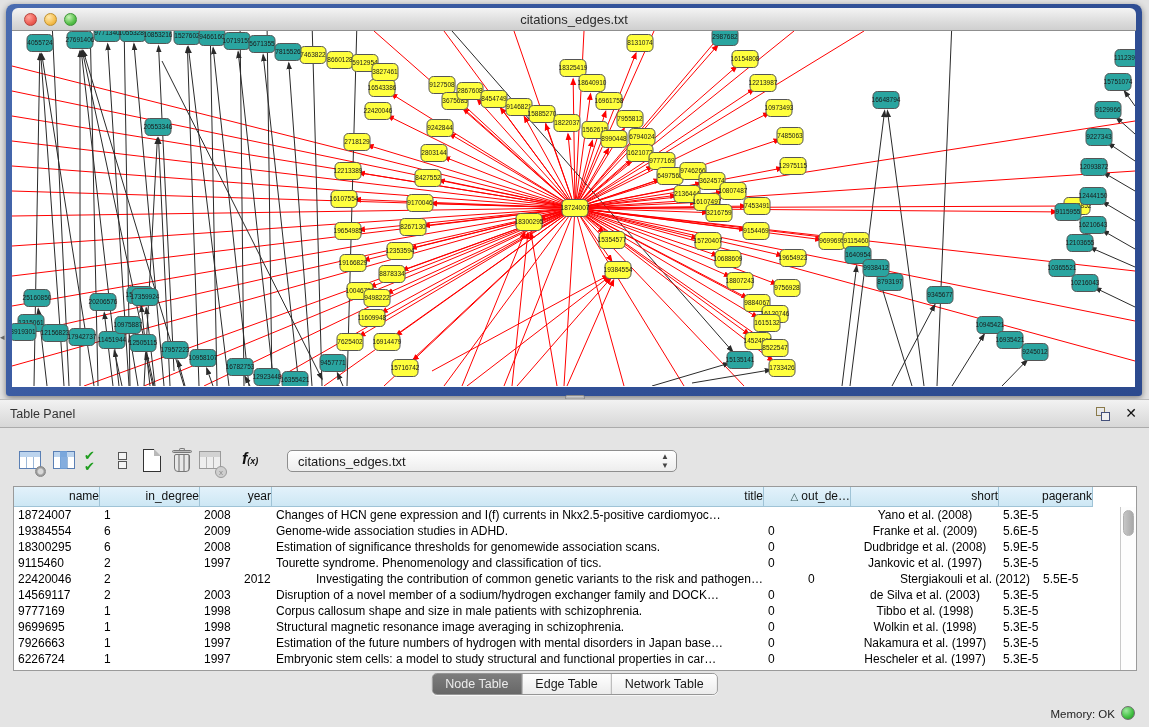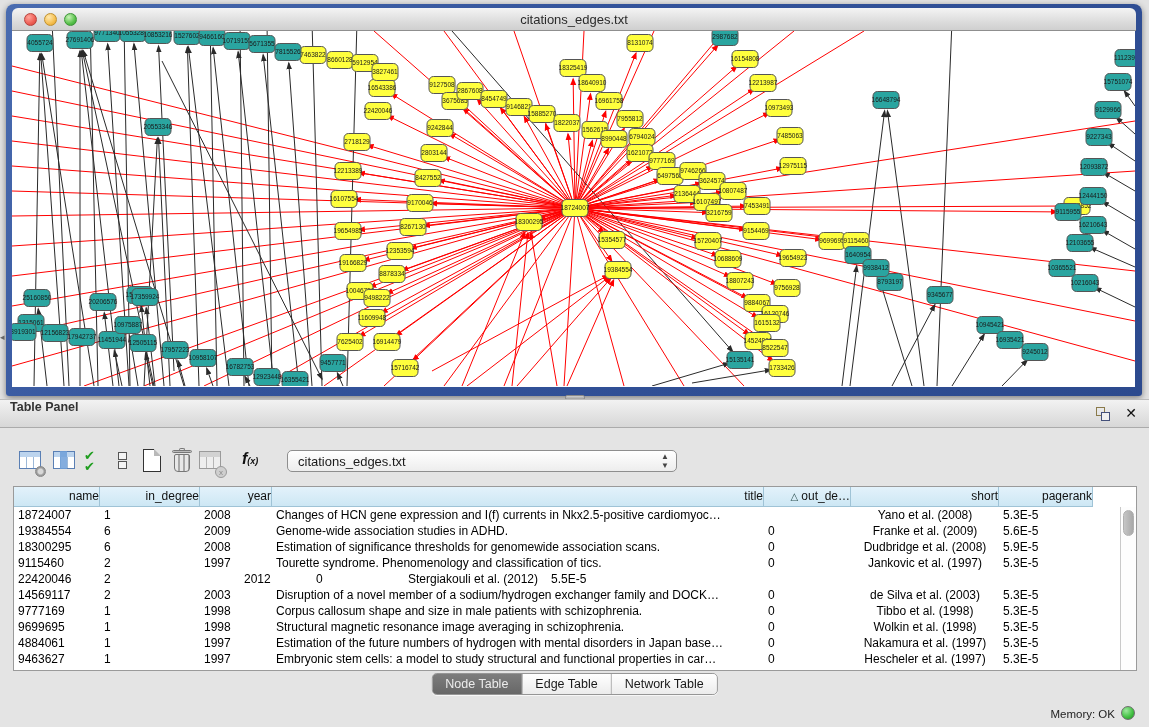--- a/index.html
+++ b/index.html
@@ -23,21 +23,21 @@
   .collapse-arrow{position:absolute;left:0px;top:333px;font-size:9px;color:#666;line-height:9px;}
 
   
   .splitter-grip{position:absolute;left:565px;top:395px;width:20px;height:5px;border-radius:2px;
     background:linear-gradient(#cfcfcf,#9f9f9f);border:1px solid #8a8a8a;}
 
   
   .table-panel{position:absolute;left:0;top:399px;width:1149px;height:328px;background:#e4e4e4;}
   .tp-header{position:absolute;left:0;right:0;top:0;height:29px;
     background:linear-gradient(#f2f2f2,#d7d7d7);border-top:1px solid #bcbcbc;border-bottom:1px solid #ababab;}
-  .tp-title{position:absolute;left:10px;top:0;font-size:12.5px;color:#333;font-weight:bold;}
+  .tp-title{position:absolute;left:10px;top:7px;font-size:12.5px;color:#333;}
   .float-icon{position:absolute;right:38px;top:7px;width:15px;height:15px;}
   .float-icon .sq1{position:absolute;left:0;top:0;width:9px;height:9px;border:1px solid #8a7a4a;background:transparent;}
   .float-icon .sq2{position:absolute;left:5px;top:5px;width:9px;height:9px;border:1px solid #44507a;background:#efefef;}
   .tp-close{position:absolute;right:12px;top:5px;font-size:14px;font-weight:bold;color:#111;line-height:16px;}
 
   
   .tb-icon{position:absolute;top:49px;width:26px;height:26px;}
   .mini-table{position:absolute;left:1px;top:3px;width:22px;height:18px;border:1px solid #5a7fb4;background:
      linear-gradient(#bcd4ee,#bcd4ee) 0 0/22px 5px no-repeat,
      repeating-linear-gradient(90deg,#fff 0 6px,#9db9d8 6px 7px),
@@ -874,20 +874,21 @@
             <div class="td" style="width: 72px;">1997</div>
             <div class="td" style="width: 492px;">Tourette syndrome. Phenomenology and classification of tics.</div>
             <div class="td" style="width: 87px;">0</div>
             <div class="td center" style="width: 148px;">Jankovic et al. (1997)</div>
             <div class="td" style="width: 94px;">5.3E-5</div>
           </div>
           <div class="tr">
             <div class="td" style="width: 86px;">22420046</div>
             <div class="td" style="width: 100px;">2</div>
             <div class="td" style="width: 72px; margin-left: 40px;">2012</div>
+            <div class="td" style="width: 492px;">Investigating the contribution of common genetic variants to the risk and pathogen…</div>
             <div class="td" style="width: 87px;">0</div>
             <div class="td center" style="width: 148px;">Stergiakouli et al. (2012)</div>
             <div class="td" style="width: 94px;">5.5E-5</div>
           </div>
           <div class="tr">
             <div class="td" style="width: 86px;">14569117</div>
             <div class="td" style="width: 100px;">2</div>
             <div class="td" style="width: 72px;">2003</div>
             <div class="td" style="width: 492px;">Disruption of a novel member of a sodium/hydrogen exchanger family and DOCK…</div>
             <div class="td" style="width: 87px;">0</div>
@@ -906,30 +907,30 @@
           <div class="tr">
             <div class="td" style="width: 86px;">9699695</div>
             <div class="td" style="width: 100px;">1</div>
             <div class="td" style="width: 72px;">1998</div>
             <div class="td" style="width: 492px;">Structural magnetic resonance image averaging in schizophrenia.</div>
             <div class="td" style="width: 87px;">0</div>
             <div class="td center" style="width: 148px;">Wolkin et al. (1998)</div>
             <div class="td" style="width: 94px;">5.3E-5</div>
           </div>
           <div class="tr">
-            <div class="td" style="width: 86px;">4884061</div>
+            <div class="td" style="width: 86px;">7926663</div>
             <div class="td" style="width: 100px;">1</div>
             <div class="td" style="width: 72px;">1997</div>
             <div class="td" style="width: 492px;">Estimation of the future numbers of hydrogen with mental disorders in Japan base…</div>
             <div class="td" style="width: 87px;">0</div>
             <div class="td center" style="width: 148px;">Nakamura et al. (1997)</div>
             <div class="td" style="width: 94px;">5.3E-5</div>
           </div>
           <div class="tr">
-            <div class="td" style="width: 86px;">9463627</div>
+            <div class="td" style="width: 86px;">6226724</div>
             <div class="td" style="width: 100px;">1</div>
             <div class="td" style="width: 72px;">1997</div>
             <div class="td" style="width: 492px;">Embryonic stem cells: a model to study structural and functional properties in car…</div>
             <div class="td" style="width: 87px;">0</div>
             <div class="td center" style="width: 148px;">Hescheler et al. (1997)</div>
             <div class="td" style="width: 94px;">5.3E-5</div>
           </div>
         </div>
       <div class="vscroll">
         <div class="vthumb"></div>

